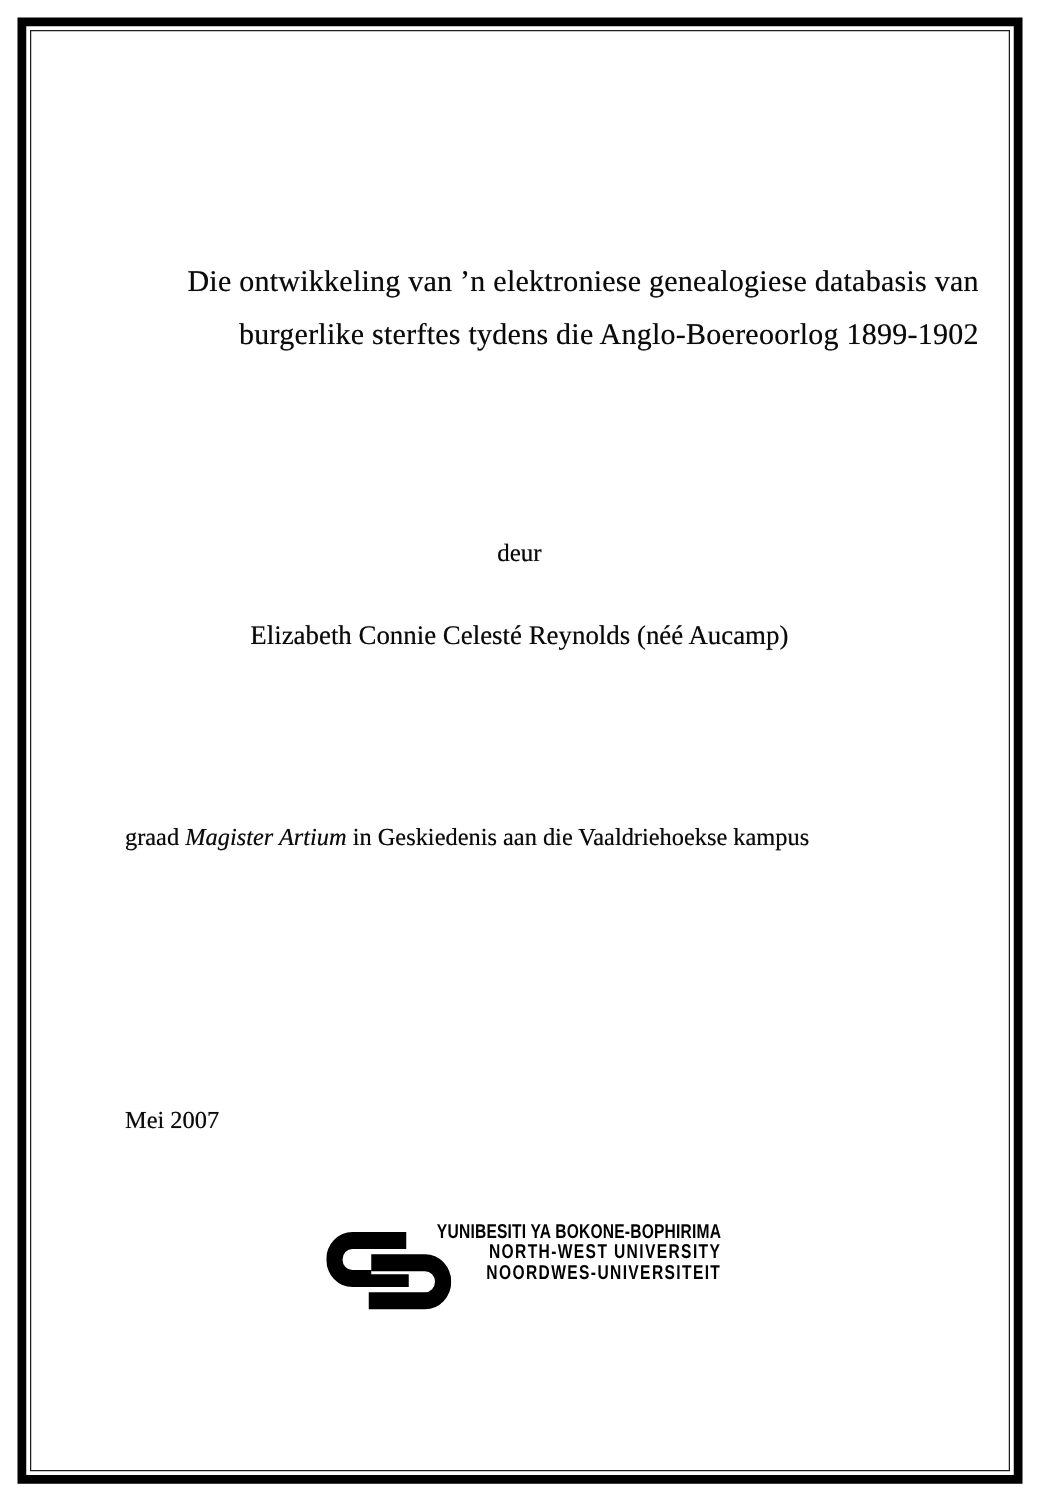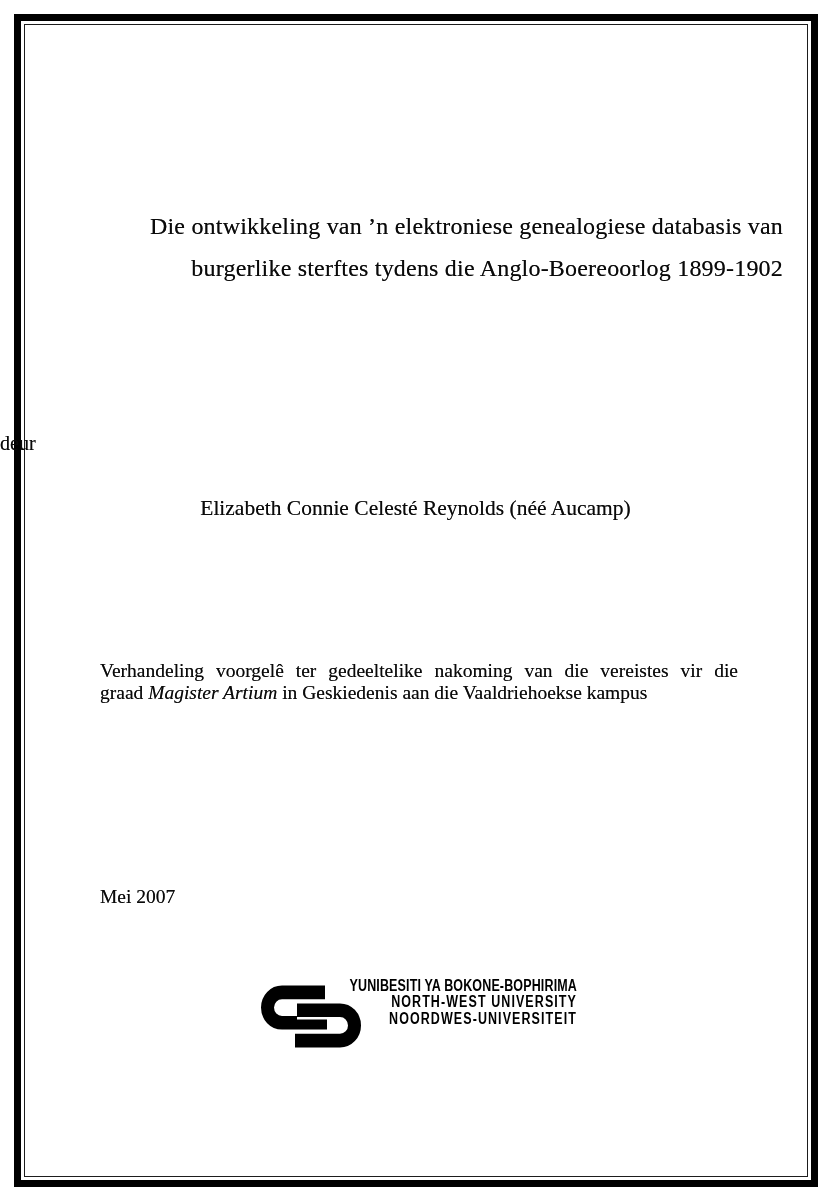--- a/index.html
+++ b/index.html
@@ -23,21 +23,21 @@
     border: 1px solid #1d1d1d;
   }
 
   .title {
     position: absolute; top: 205px; left: 48px; right: 48px;
     text-align: right;
     font-size: 24px; line-height: 42px; letter-spacing: .2px;
   }
   .deur {
     position: absolute; top: 430px; left: 0; right: 0;
-    text-align: left; font-size: 20px; line-height: 26px;
+    text-align: center; font-size: 20px; line-height: 26px;
   }
   .author {
     position: absolute; top: 493px; left: 0; right: 0;
     text-align: center; font-size: 21.5px; line-height: 30px;
   }
   .statement {
     position: absolute; top: 660px; left: 100px; width: 638px;
     font-size: 19.5px; line-height: 22.4px;
   }
   .statement .just { text-align: justify; text-align-last: justify; }
@@ -69,21 +69,20 @@
 <div class="title scan">
   <div>Die ontwikkeling van ’n elektroniese genealogiese databasis van</div>
   <div>burgerlike sterftes tydens die Anglo-Boereoorlog 1899-1902</div>
 </div>
 
 <div class="deur scan">deur</div>
 
 <div class="author scan">Elizabeth Connie Celesté Reynolds (néé Aucamp)</div>
 
 <div class="statement scan">
-  <div class="just">Verhandeling voorgelê ter gedeeltelike nakoming van die vereistes vir die</div>
   <div><span>graad </span><i>Magister Artium</i><span> in Geskiedenis aan die Vaaldriehoekse kampus</span></div>
 </div>
 
 <div class="footer-block scan">
   <div>Mei 2007</div>
 </div>
 
 <div class="logo-mark">
   <svg width="100" height="63" viewBox="0 0 100 60" preserveAspectRatio="none">
 

